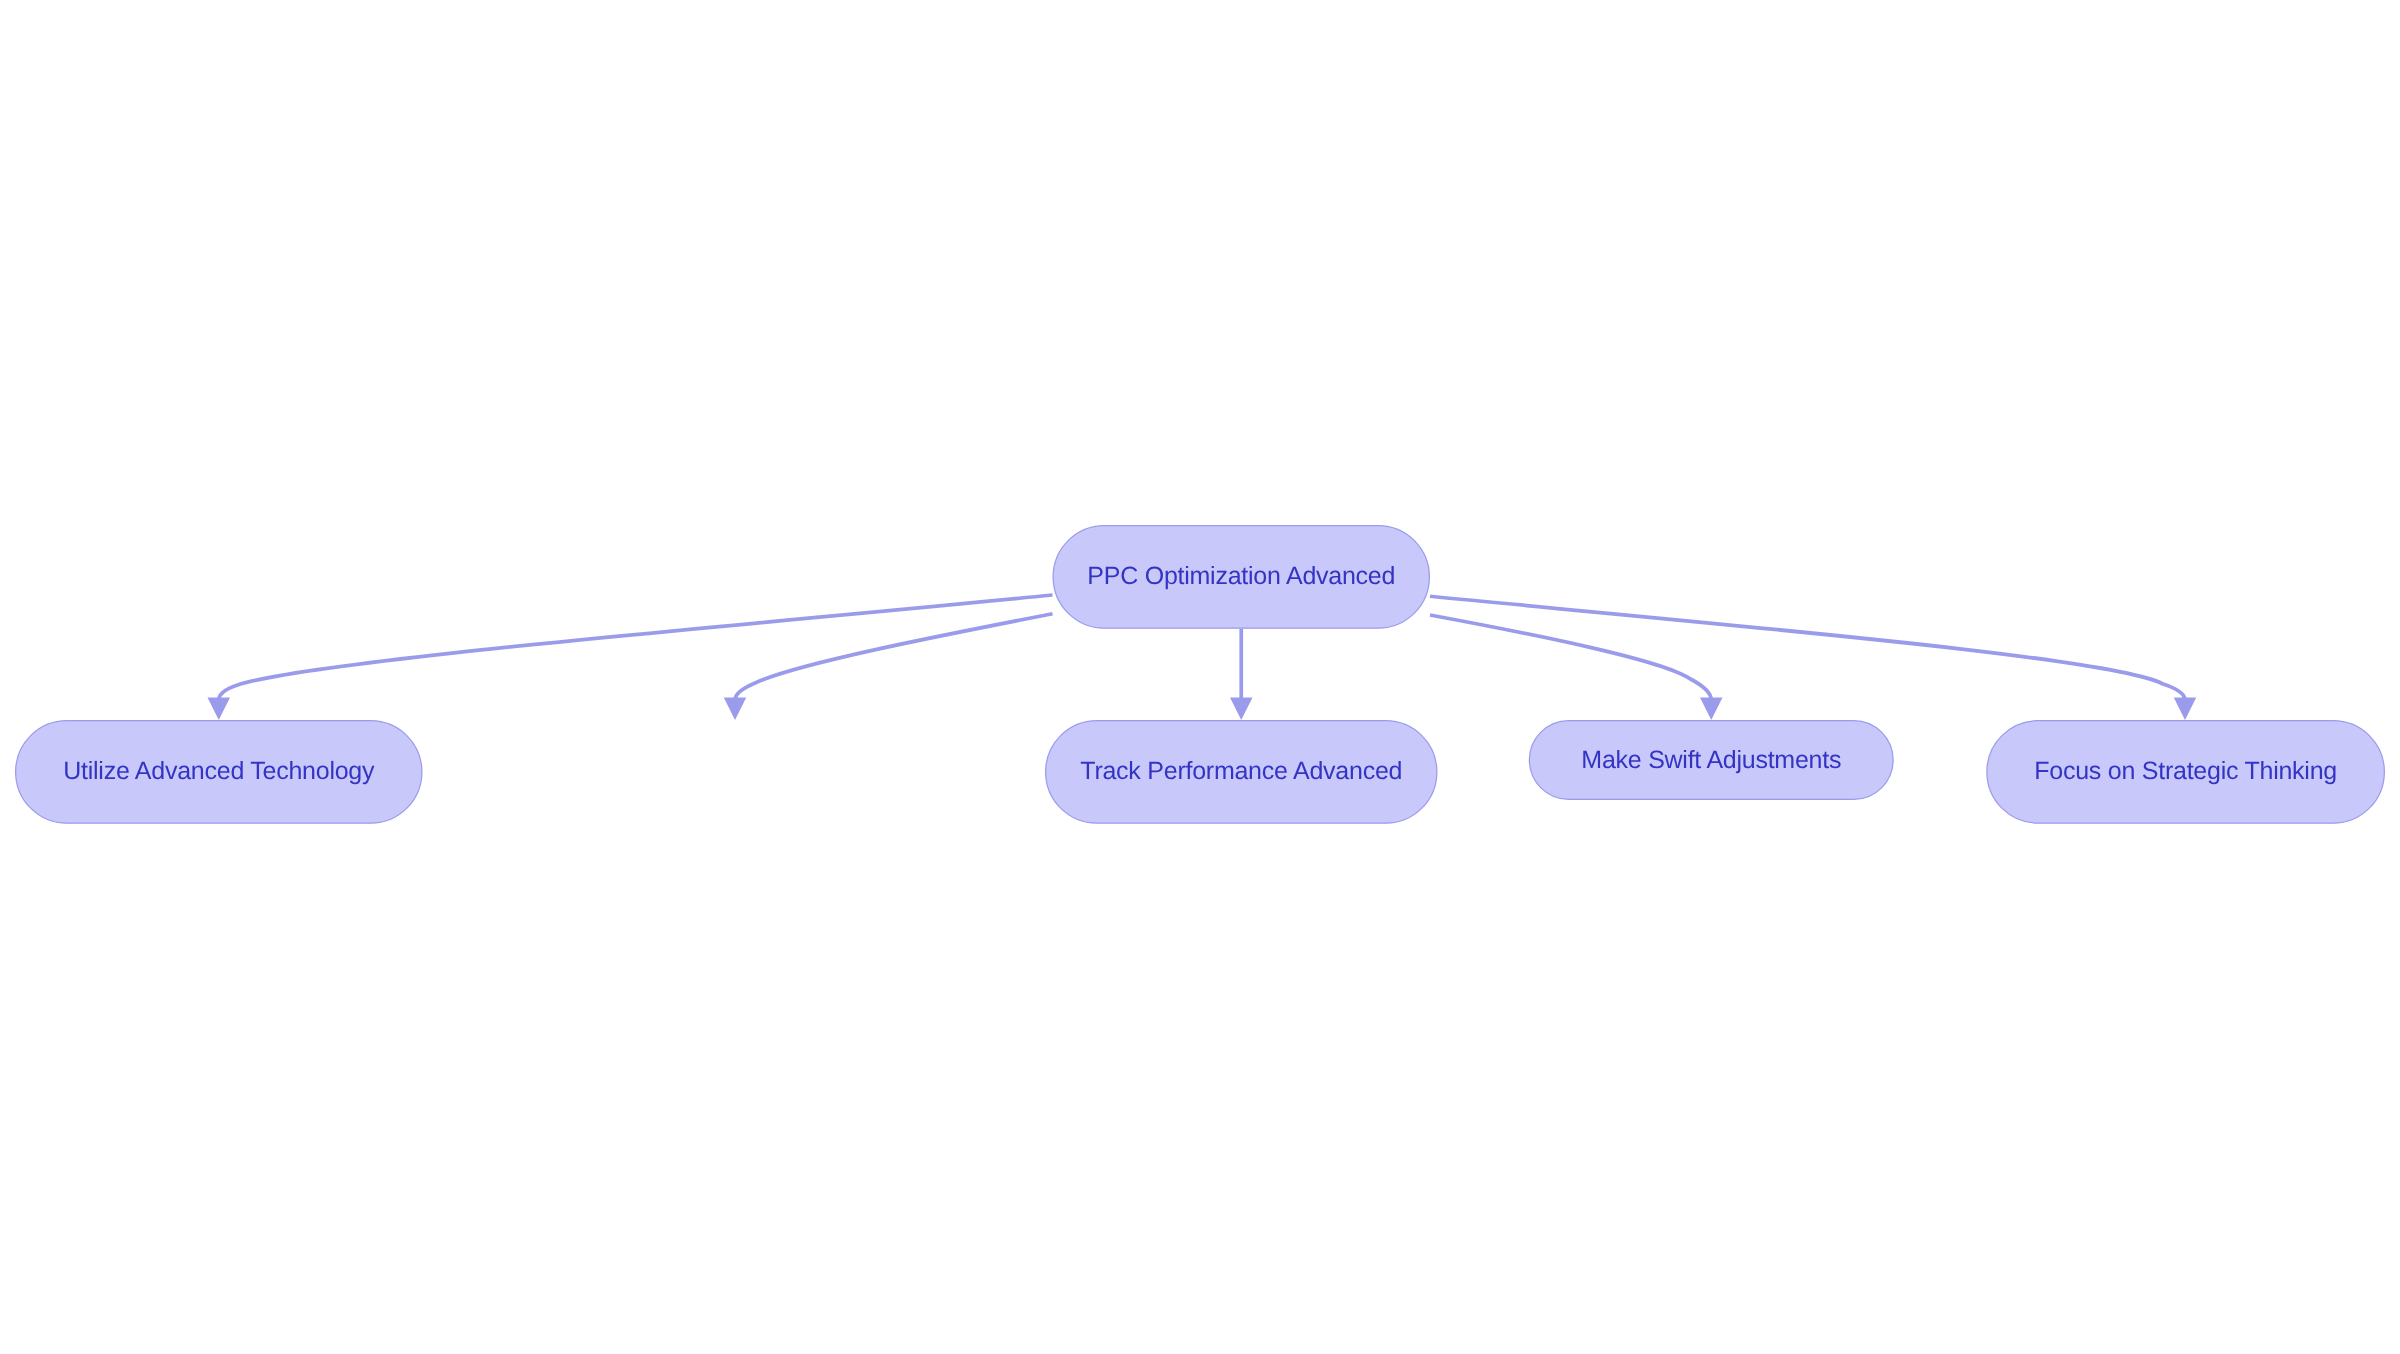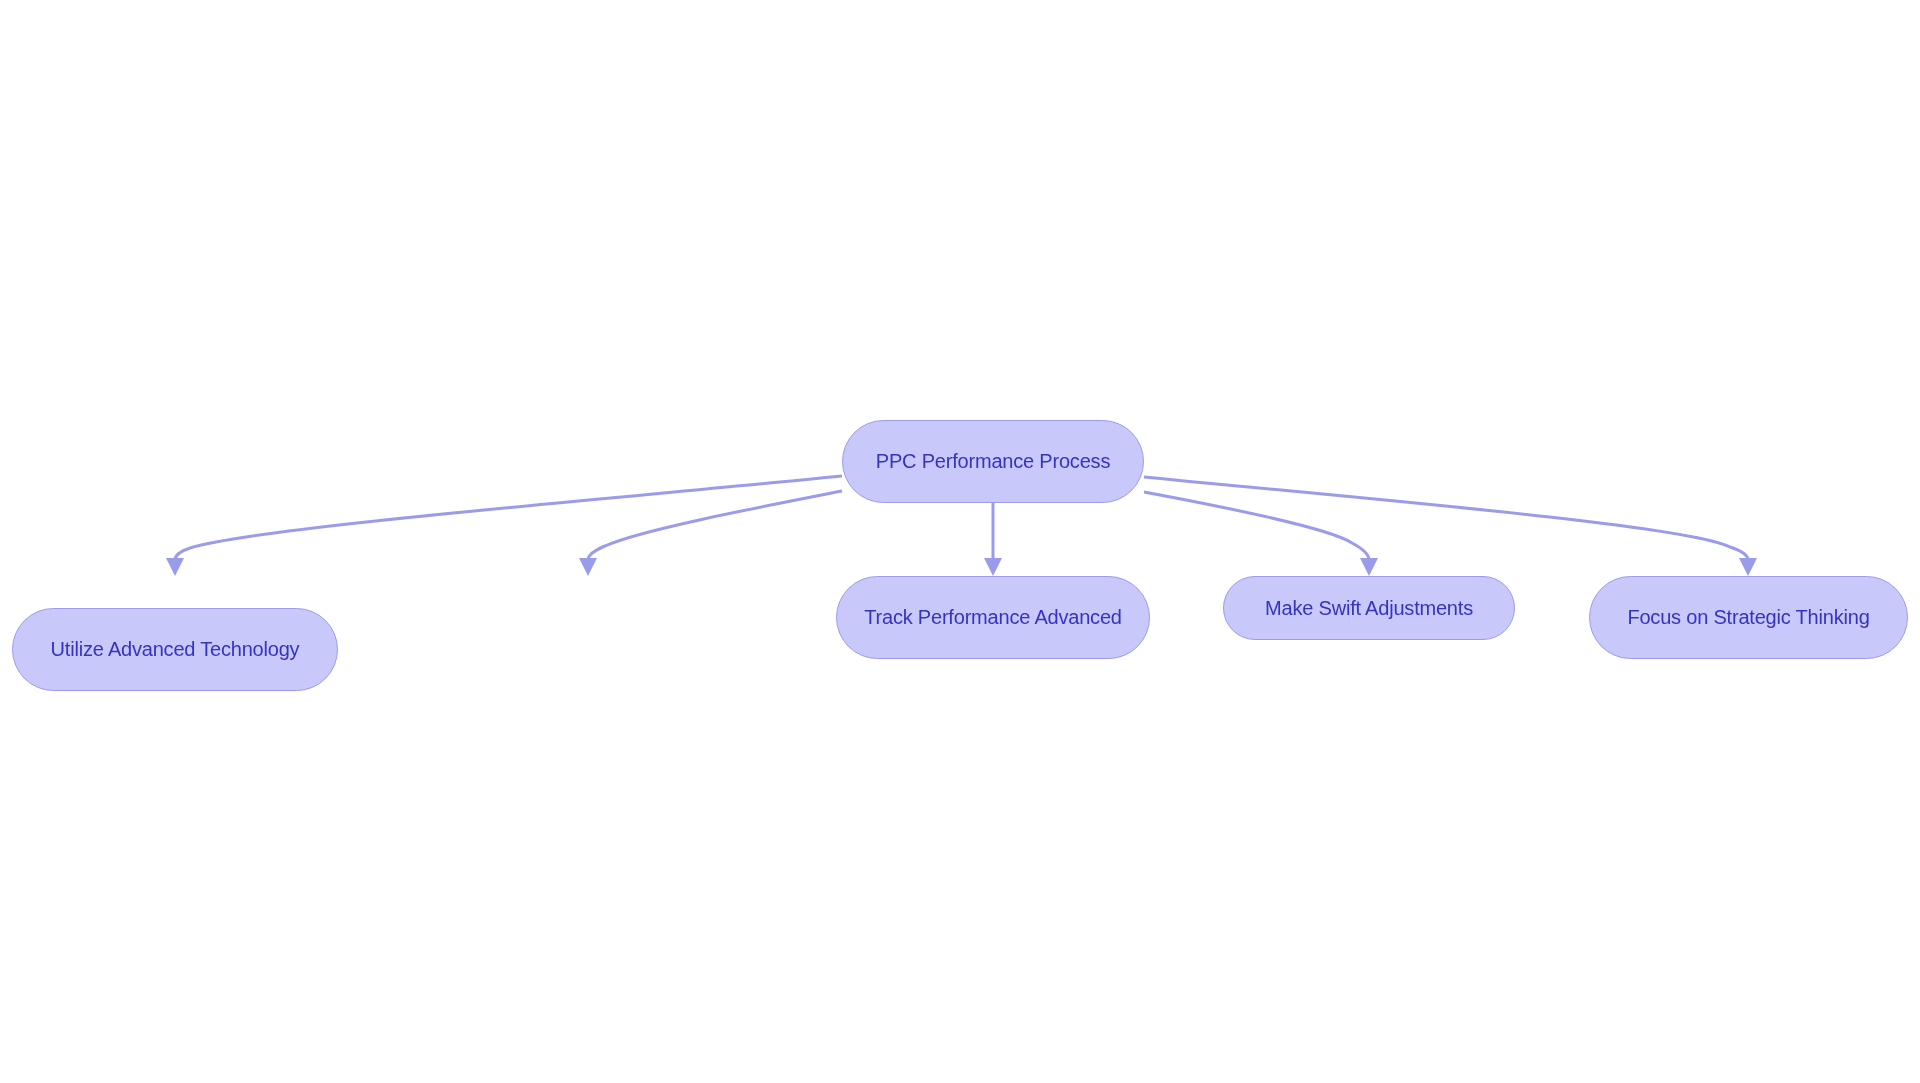--- a/index.html
+++ b/index.html
@@ -63,24 +63,24 @@
 
       <path d="M1144,492 C1230,508 1330,528 1352,543 Q1369,552 1369,560"></path>
       <polygon points="1360,558 1378,558 1369,576" fill="#9b9bec" stroke="none"></polygon>
 
       <path d="M1144,477 C1400,502 1690,526 1730,547 Q1748,553 1748,560"></path>
       <polygon points="1739,558 1757,558 1748,576" fill="#9b9bec" stroke="none"></polygon>
     </g>
   </svg>
 
   <div class="node" style="left:842px; top:420px; width:302px; height:83px;">
-    <span>PPC Performance Process</span>
+    <span>PPC Optimization Advanced</span>
   </div>
 
-  <div class="node" style="left:12px; top:608px; width:326px; height:83px;">
+  <div class="node" style="left:12px; top:576px; width:326px; height:83px;">
     <span>Utilize Advanced Technology</span>
   </div>
 
 
   <div class="node" style="left:836px; top:576px; width:314px; height:83px;">
     <span>Track Performance Advanced</span>
   </div>
 
   <div class="node" style="left:1223px; top:576px; width:292px; height:64px;">
     <span>Make Swift Adjustments</span>

